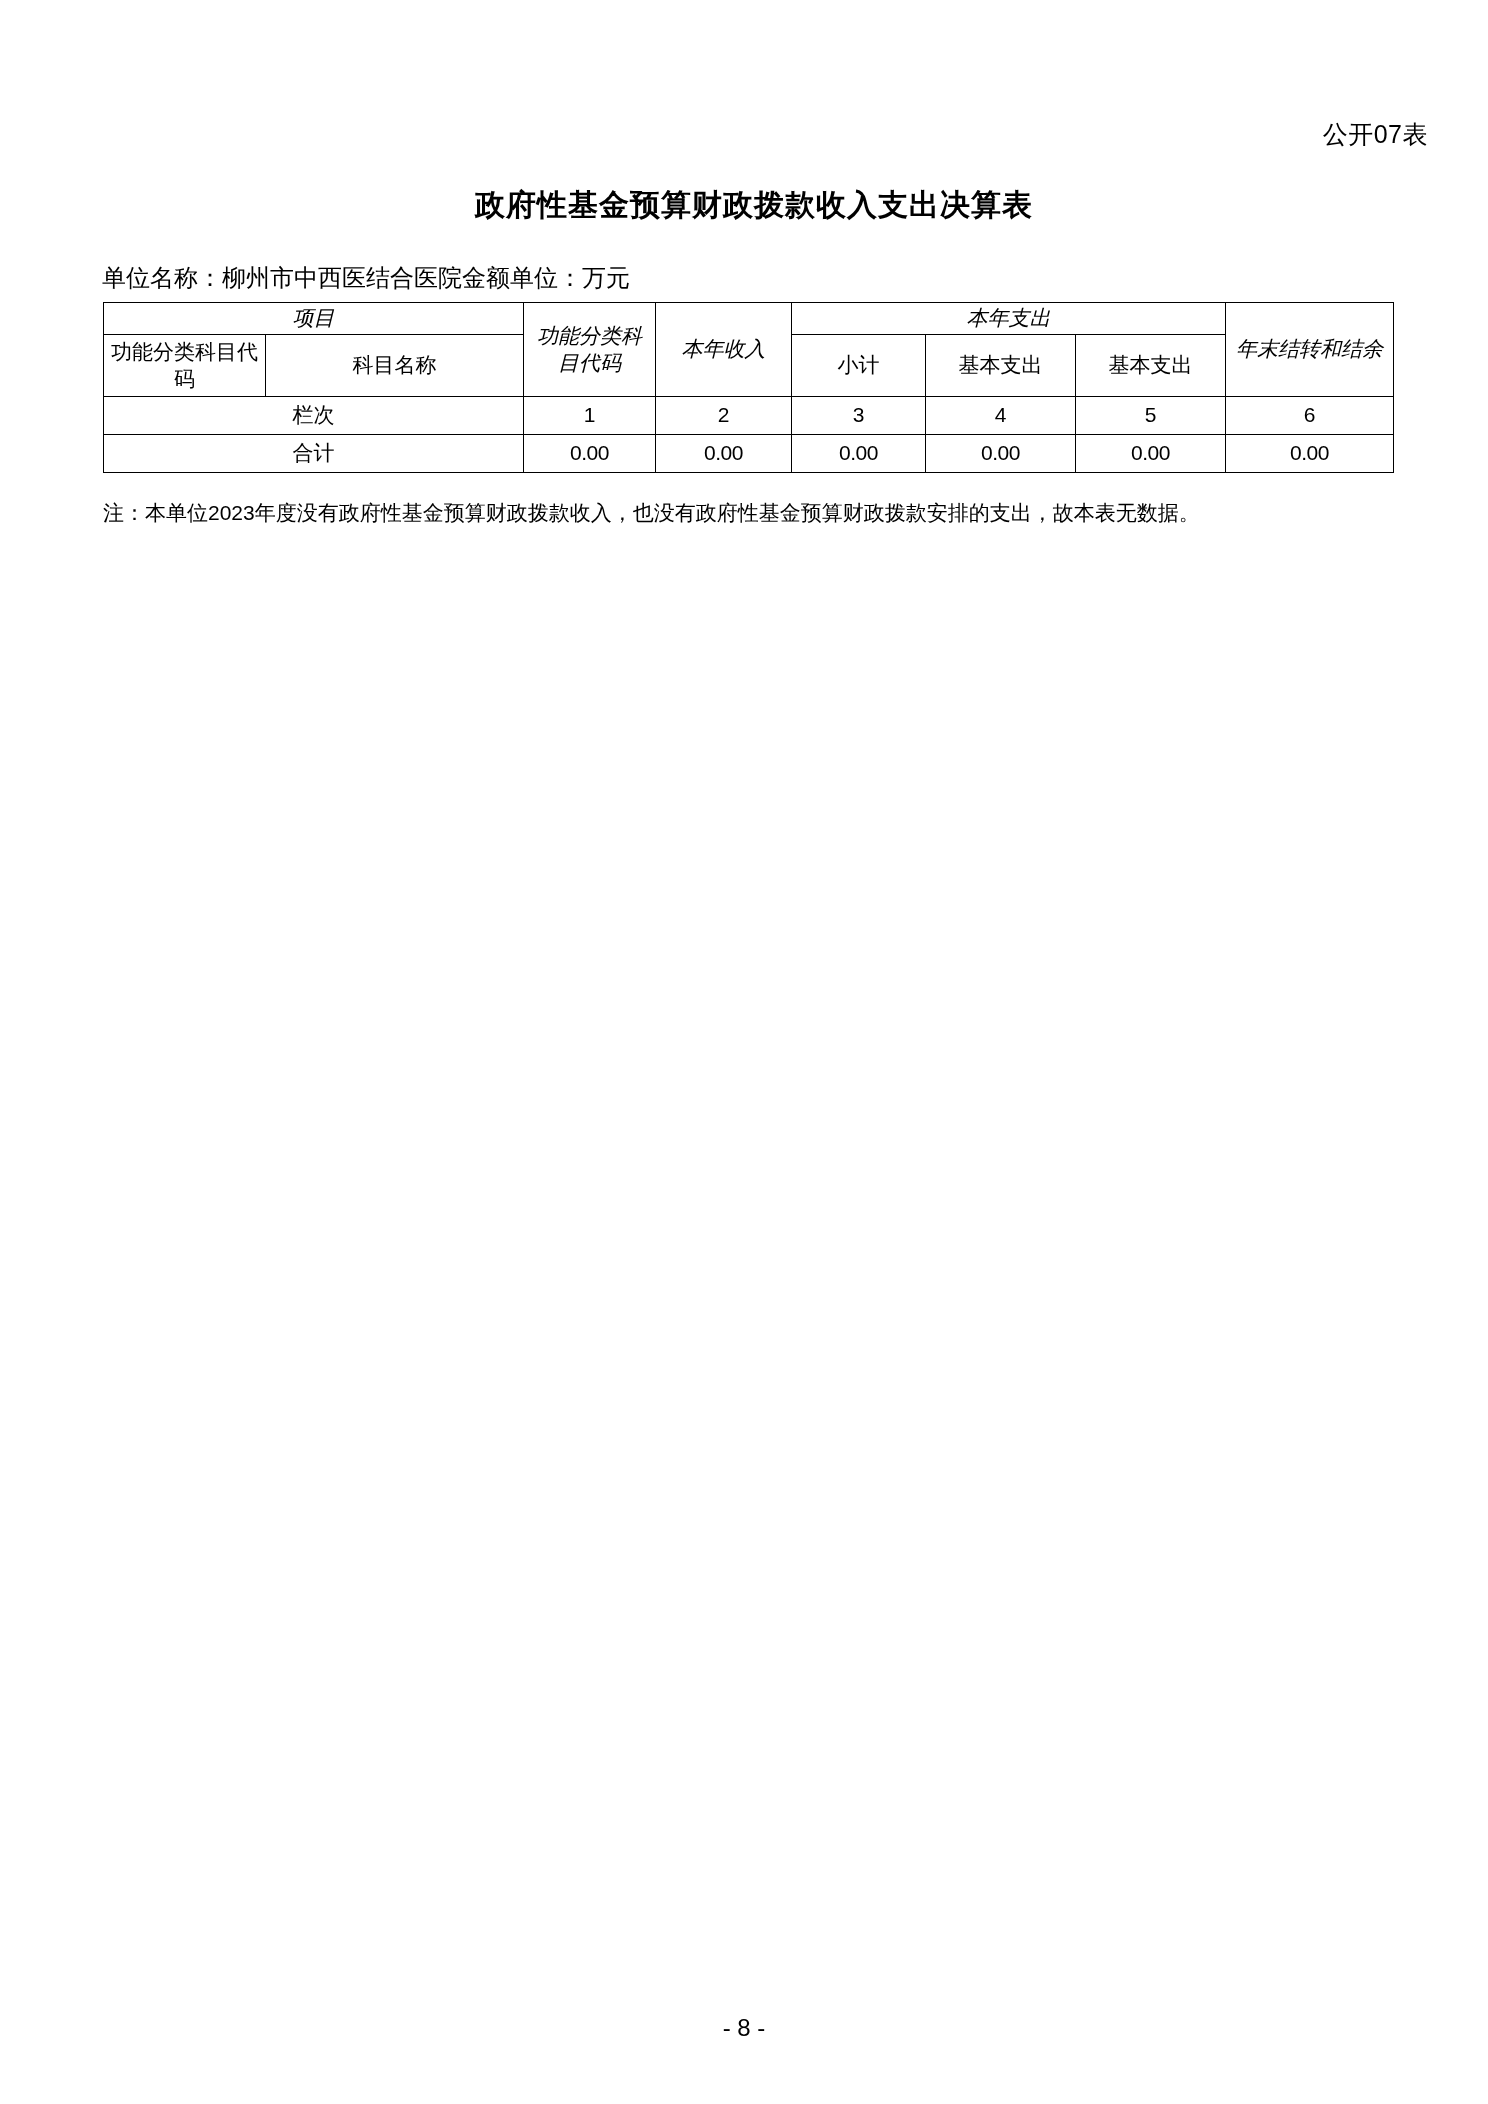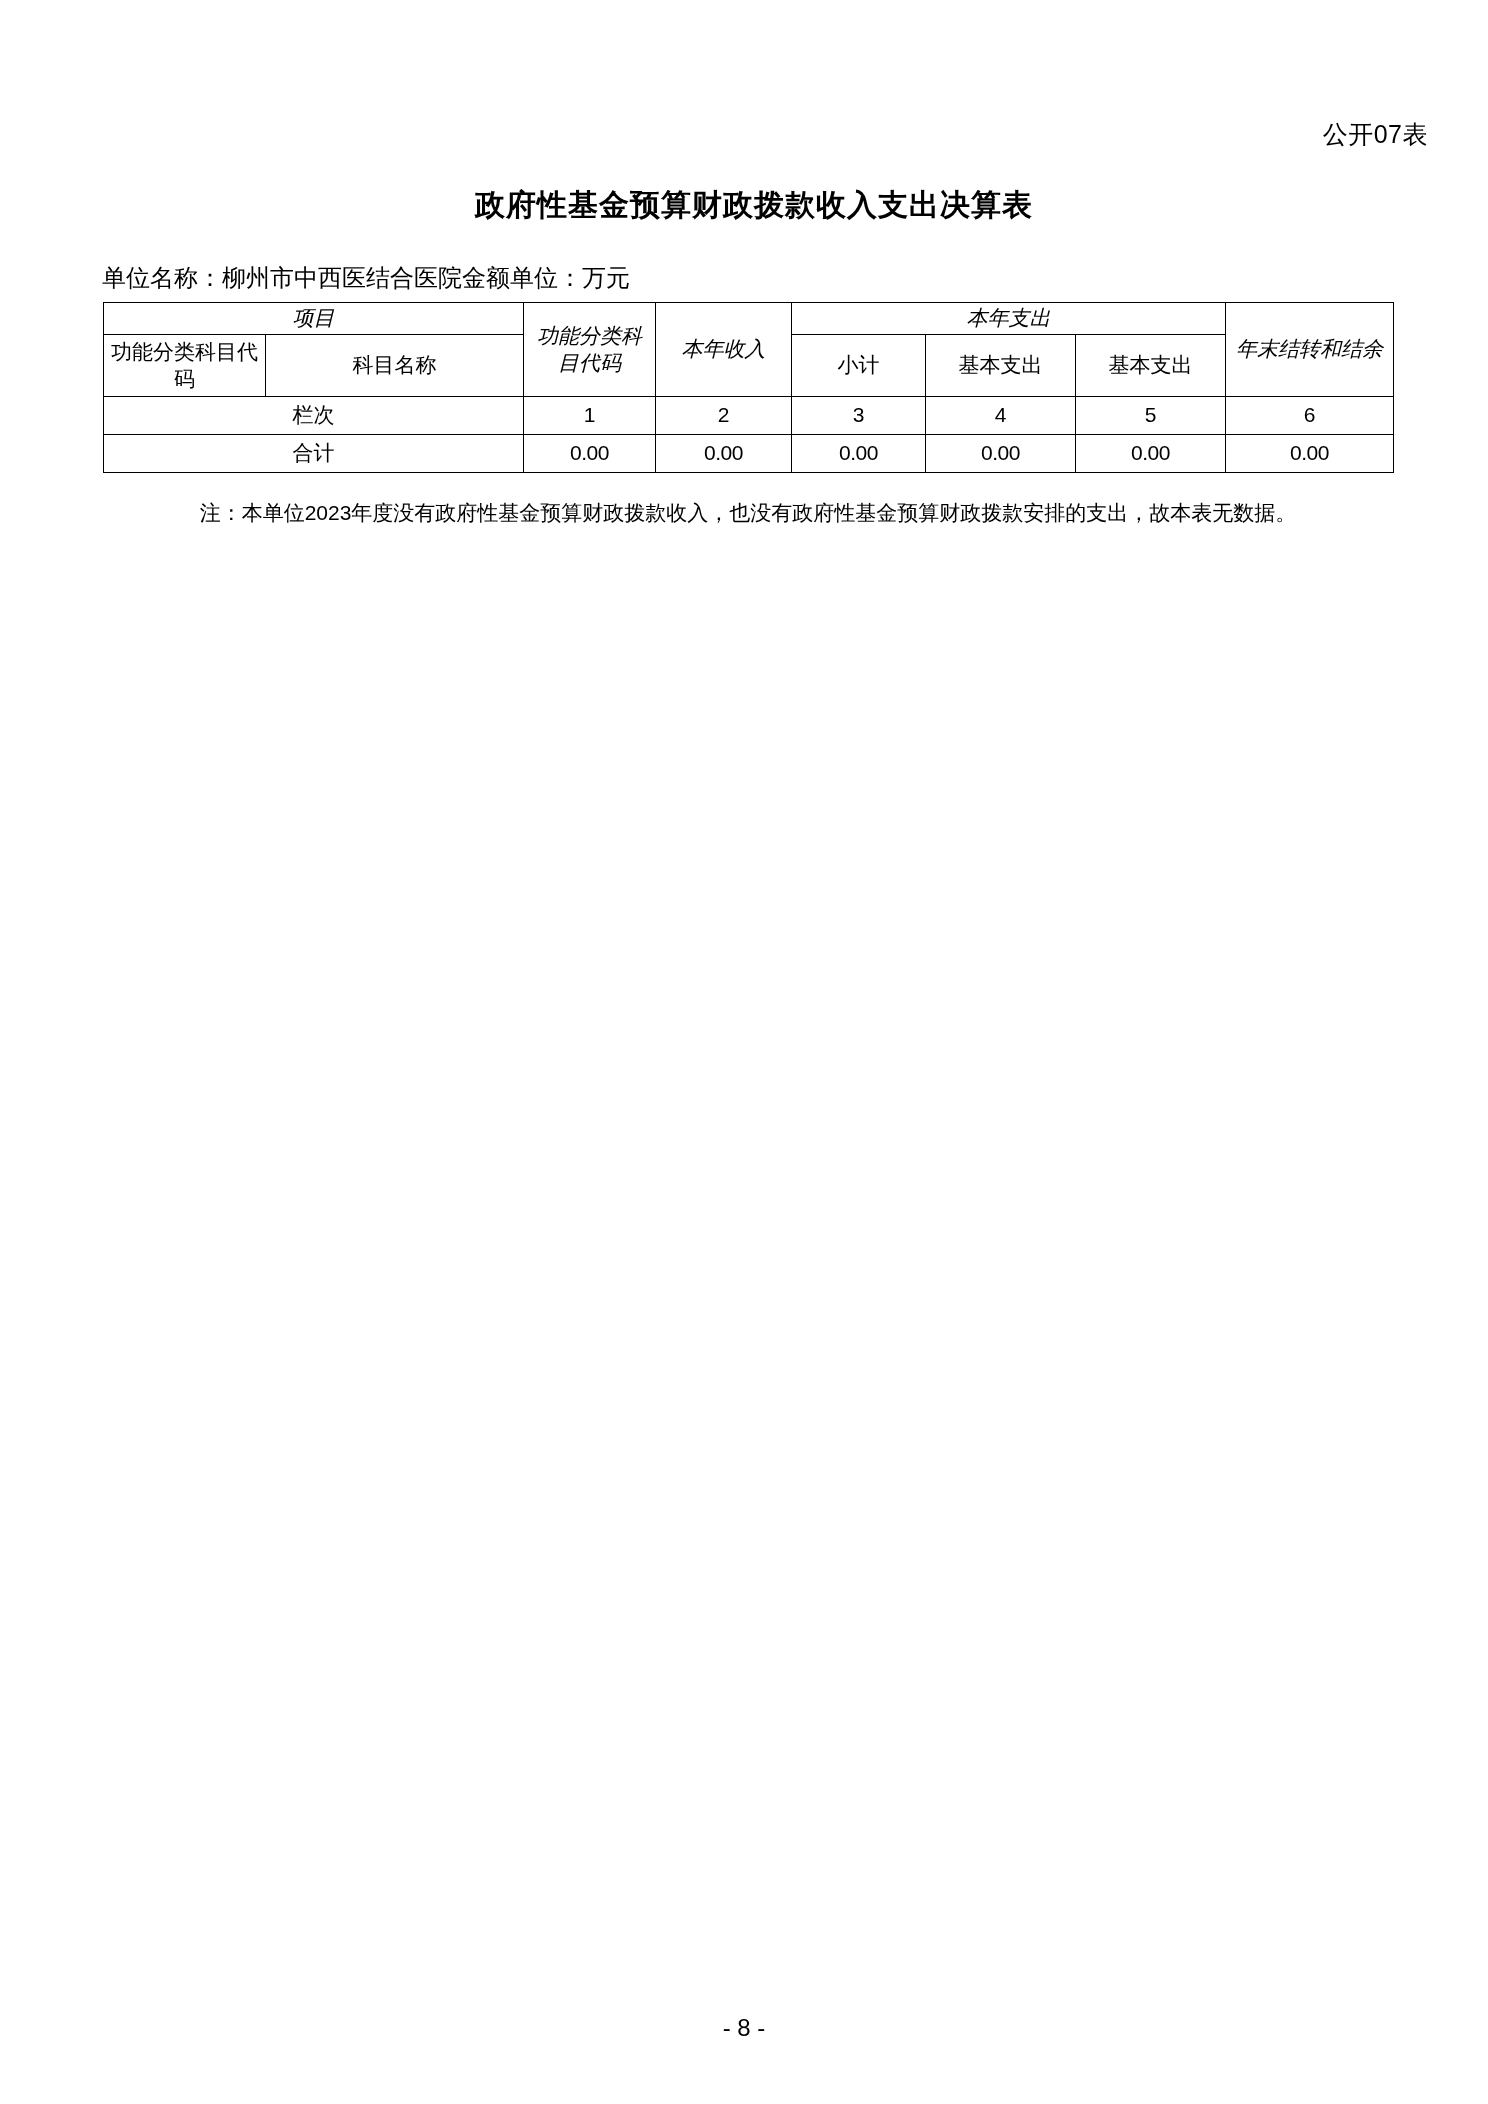--- a/index.html
+++ b/index.html
@@ -77,21 +77,21 @@
     font-size: 21px;
     letter-spacing: -0.5px;
   }
   .note {
     position: absolute;
     top: 498px;
     left: 103px;
     width: 1290px;
     font-size: 21px;
     line-height: 1.4;
-    text-align: center;
+    text-align: left;
   }
   .page-number {
     position: absolute;
     bottom: 62px;
     left: 0;
     width: 1488px;
     text-align: center;
     font-size: 24px;
   }
 </style>

